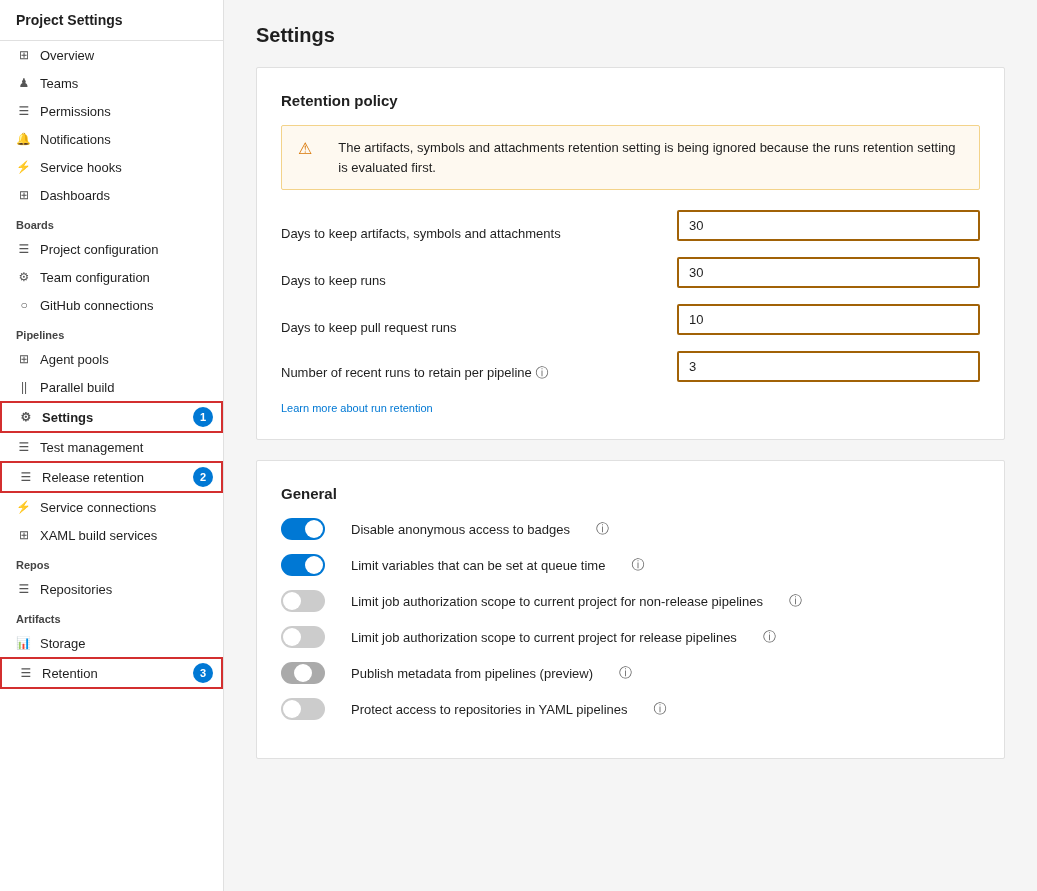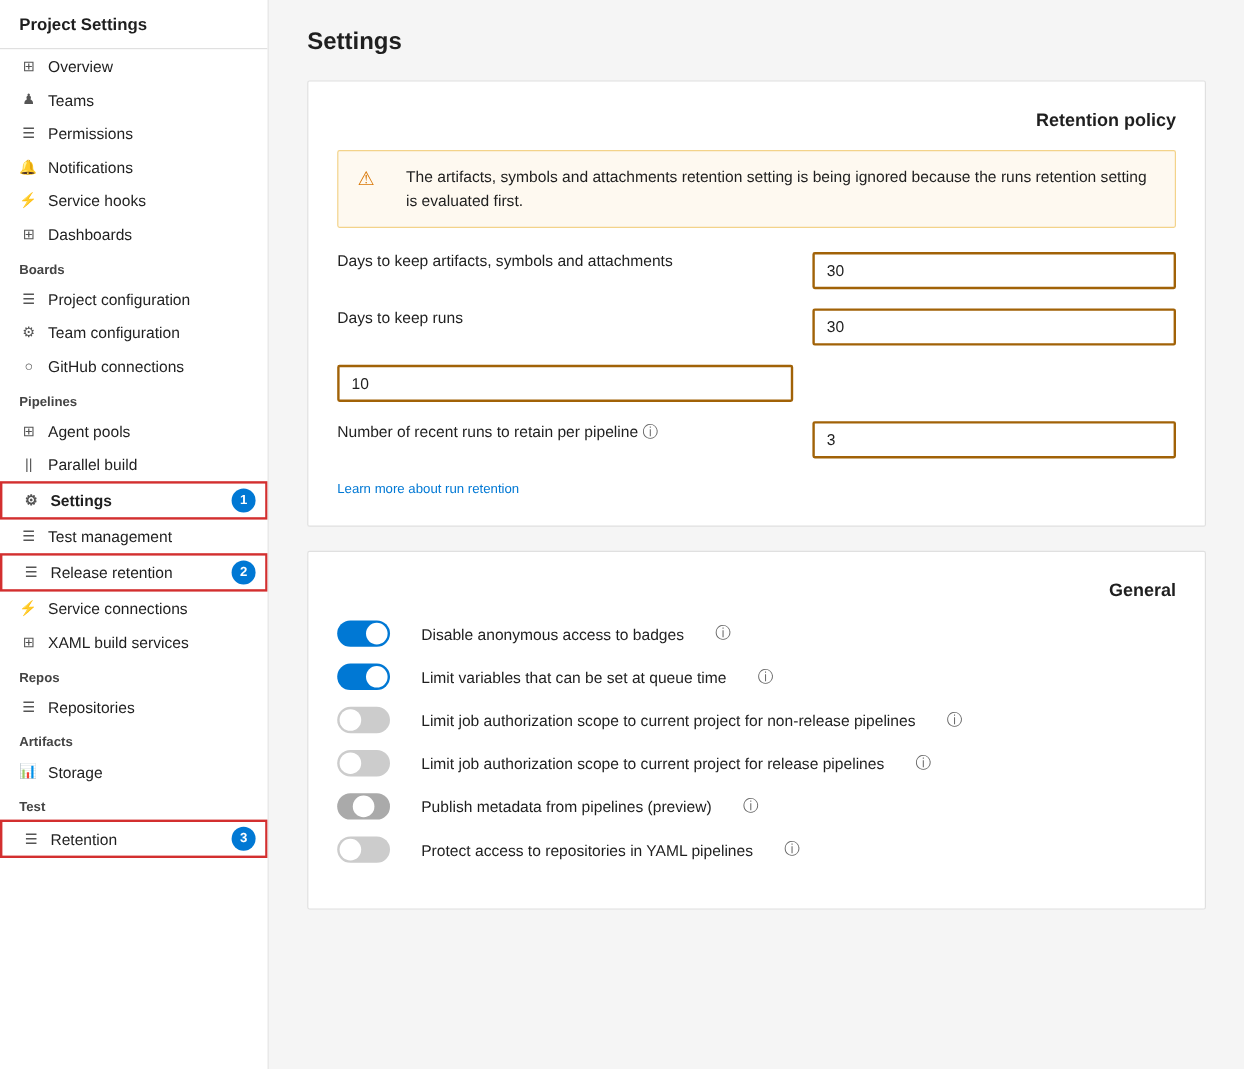--- a/index.html
+++ b/index.html
@@ -88,21 +88,20 @@
       border: 1px solid #e0e0e0;
       border-radius: 2px;
       padding: 24px;
       margin-bottom: 20px;
     }
     .card-title {
       font-size: 15px;
       font-weight: 700;
       color: #1f1f1f;
       margin-bottom: 16px;
-      text-align: right;
     }
 
     
     .warning-banner {
       background: #fef9f0;
       border: 1px solid #f3d38a;
       border-radius: 2px;
       padding: 12px 16px;
       display: flex;
       align-items: flex-start;
@@ -118,21 +117,21 @@
     .warning-text {
       font-size: 13px;
       color: #1f1f1f;
       line-height: 1.5;
       margin-left: 16px;
     }
 
     
     .form-row {
       display: flex;
-      align-items: flex-start;
+      align-items: flex-end;
       margin-bottom: 16px;
       gap: 16px;
     }
     .form-label {
       flex: 0 0 380px;
       font-size: 13px;
       color: #1f1f1f;
     }
     .form-input {
       flex: 1;
@@ -285,21 +284,20 @@
     <span class="sidebar-icon">☰</span>
     <span>Repositories</span>
   </div>
 
   <div class="sidebar-section-label">Artifacts</div>
   <div class="sidebar-item">
     <span class="sidebar-icon">📊</span>
     <span>Storage</span>
   </div>
 
-  <div class="sidebar-section-label">Test</div>
   <div class="sidebar-item highlighted" style="border: 2px solid #d32f2f;">
     <span class="sidebar-icon">☰</span>
     <span>Retention</span>
     <span class="badge">3</span>
   </div>
 </nav>
 
 <main class="main">
   <h1 class="page-title">Settings</h1>
 
@@ -316,20 +314,21 @@
       <label class="form-label">Days to keep artifacts, symbols and attachments</label>
       <input class="form-input" type="text" value="30" style="">
     </div>
     
     <div class="form-row">
       <label class="form-label">Days to keep runs</label>
       <input class="form-input" type="text" value="30" style="">
     </div>
     
     <div class="form-row">
+      <label class="form-label">Days to keep pull request runs</label>
       <input class="form-input" type="text" value="10" style="">
     </div>
     
     <div class="form-row">
       <label class="form-label">
         <span>Number of recent runs to retain per pipeline</span>
         <span class="info-icon" title="Info"> ⓘ</span>
       </label>
       <input class="form-input" type="text" value="3" style="">
     </div>

